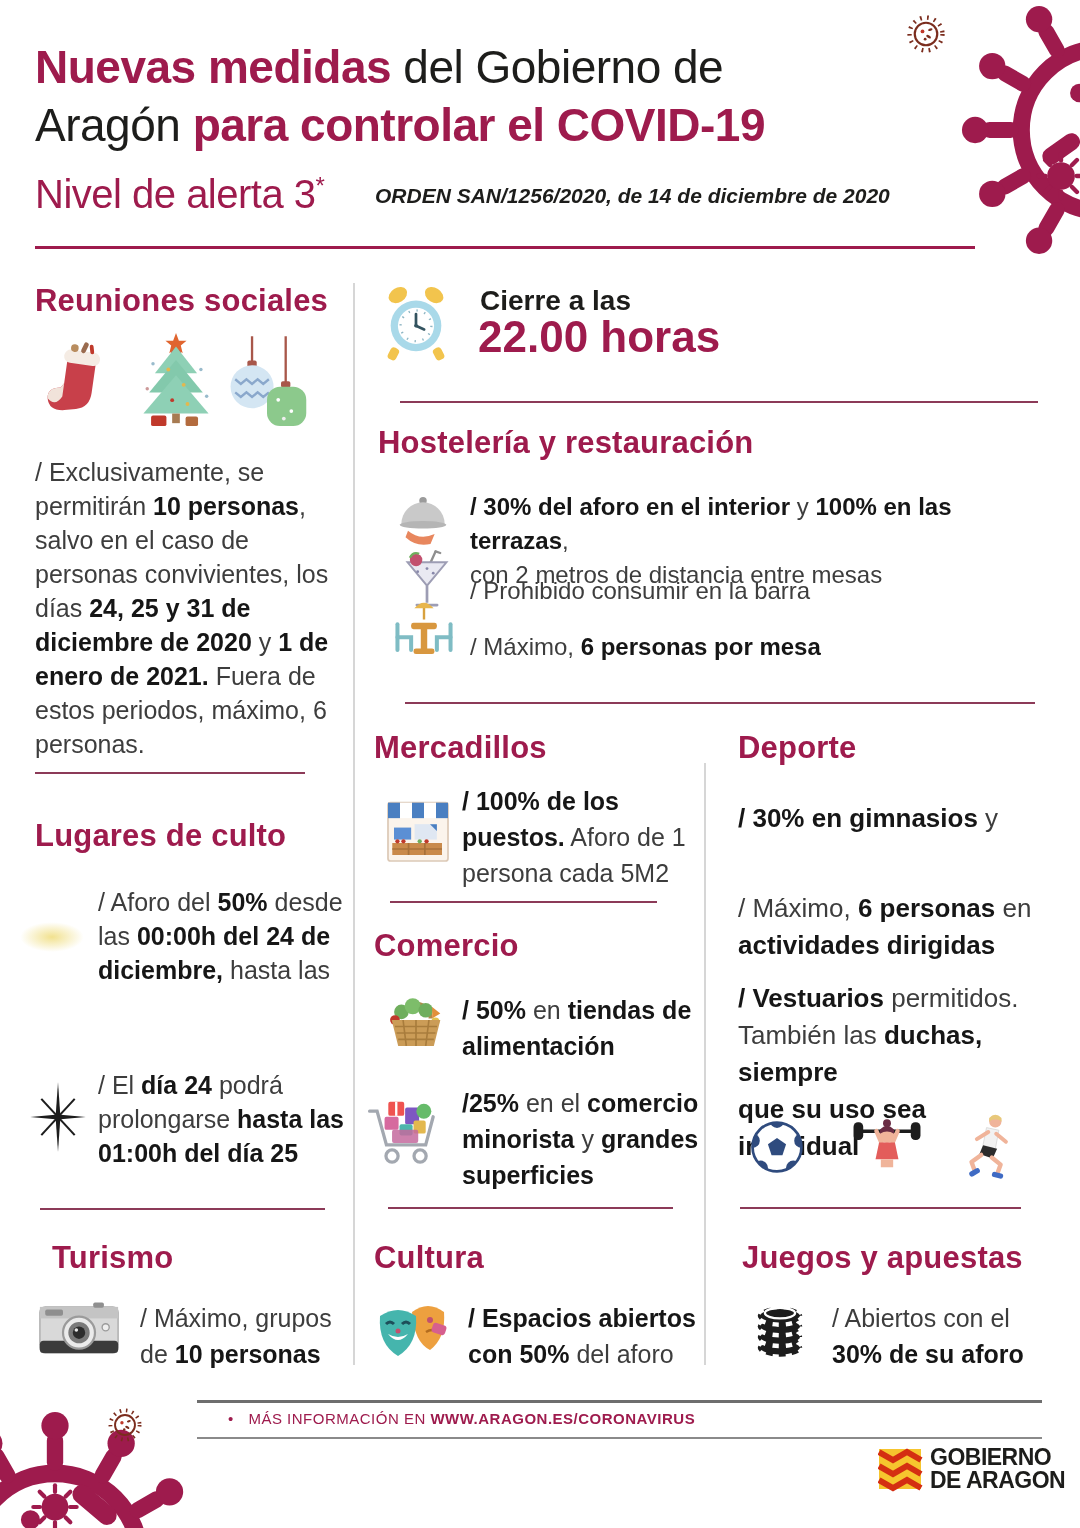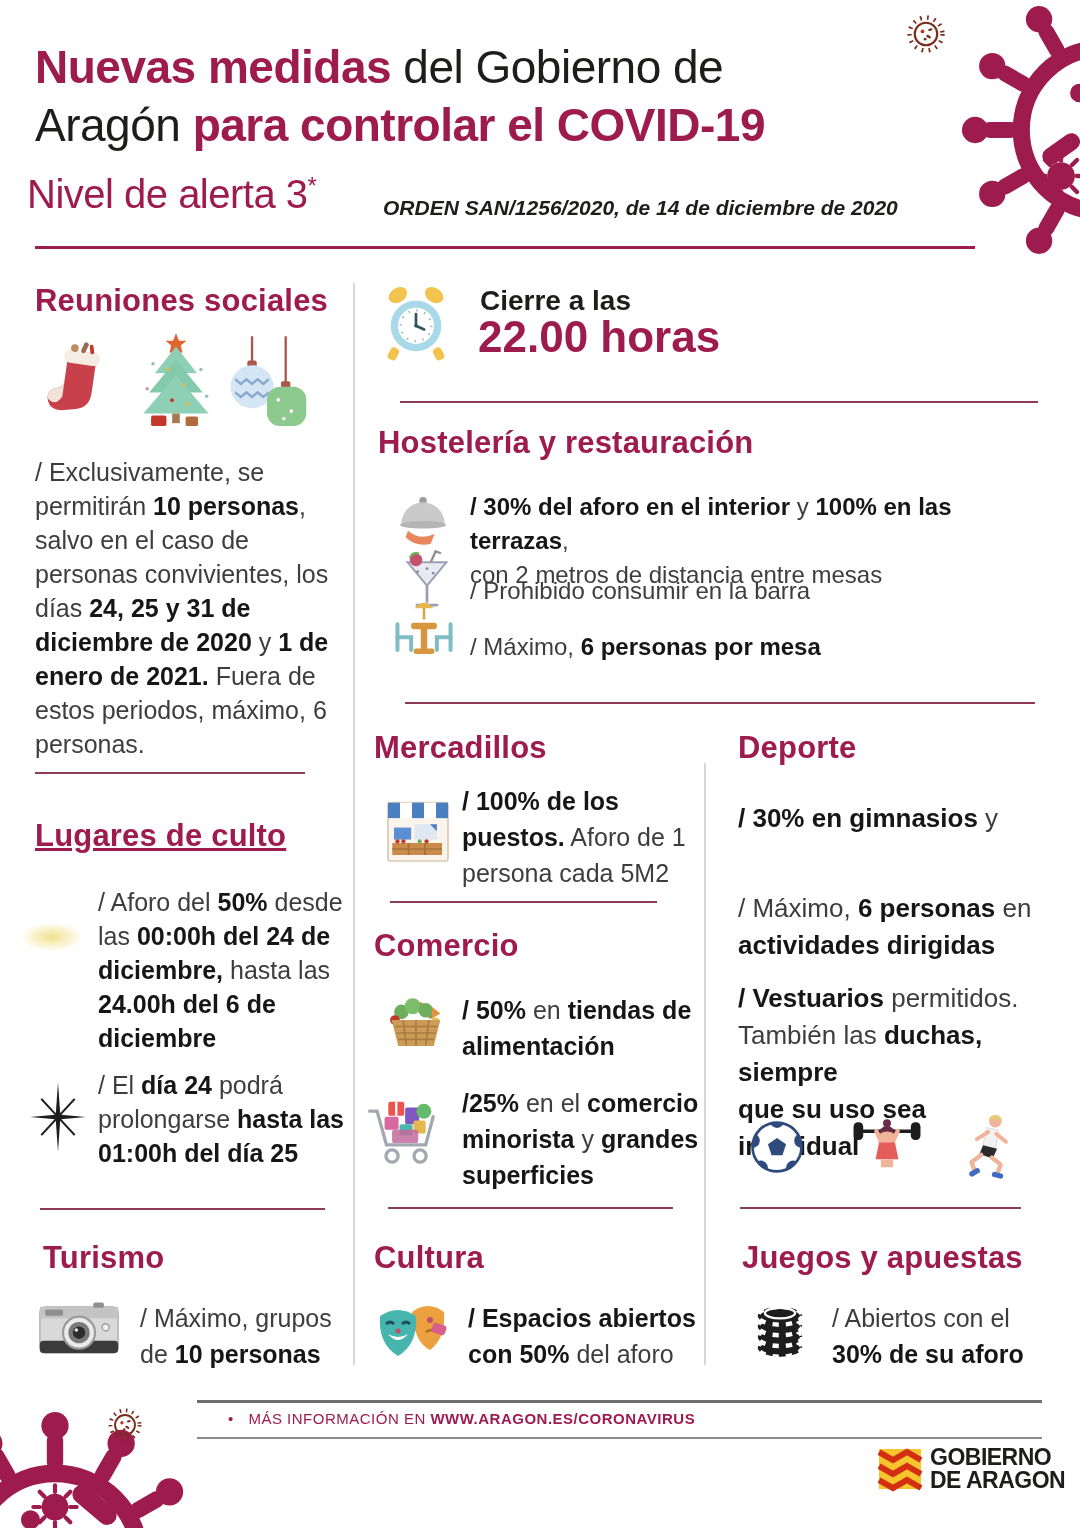--- a/index.html
+++ b/index.html
@@ -314,22 +314,22 @@
 <svg class="abs icon" style="left:958px;top:-15px;color:#9e1b4d" width="290" height="290">
     <use href="#virus"></use>
   </svg>
 <svg class="abs icon" style="left:1035px;top:150px;color:#9e1b4d" width="52" height="52">
     <use href="#virus-solid"></use>
   </svg>
 
 <div class="abs h1line" style="left:35px;top:38px;"><span class="b m">Nuevas medidas</span><span> del Gobierno de</span></div>
 <div class="abs h1line" style="left:35px;top:96px;"><span>Aragón </span><span class="b m">para controlar el COVID-19</span></div>
 
-<div class="abs" style="left:27px;top:172px;font-size:40px;color:#9e1b4d;letter-spacing:-.5px;"><span>Nivel de alerta 3</span><sup style="font-size:24px;">*</sup></div>
-<div class="abs" style="left:375px;top:196px;font-size:21px;font-style:italic;font-weight:700;color:#1d1d1b;margin-left:8px;">ORDEN SAN/1256/2020, de 14 de diciembre de 2020</div>
+<div class="abs" style="left:35px;top:172px;font-size:40px;color:#9e1b4d;letter-spacing:-.5px;"><span>Nivel de alerta 3</span><sup style="font-size:24px;">*</sup></div>
+<div class="abs" style="left:375px;top:184px;font-size:21px;font-style:italic;font-weight:700;color:#1d1d1b;">ORDEN SAN/1256/2020, de 14 de diciembre de 2020</div>
 
 <div class="abs hline" style="left:35px;top:246px;width:940px;height:3px;background:#9e1b4d;"></div>
 
 <div class="abs vline" style="left:353px;top:283px;height:1082px;"></div>
 <div class="abs vline" style="left:704px;top:763px;height:602px;"></div>
 
 <div class="abs sec-title" style="left:35px;top:283px;">Reuniones sociales</div>
 <svg class="abs icon" style="left:36px;top:335px;" width="80" height="92">
     <use href="#stocking"></use>
   </svg>
@@ -343,36 +343,35 @@
 permitirán </span><span class="b">10 personas</span><span>,
 salvo en el caso de
 personas convivientes, los
 días </span><span class="b">24, 25 y 31 de
 diciembre de 2020</span><span> y </span><span class="b">1 de
 enero de 2021.</span><span> Fuera de
 estos periodos, máximo, 6
 personas.</span></div>
 <div class="abs hline" style="left:35px;top:772px;width:270px;"></div>
 
-<div class="abs sec-title" style="left:35px;top:818px;text-decoration:underline;">Lugares de culto</div>
+<div class="abs sec-title" style="left:35px;top:818px;">Lugares de culto</div>
 <div class="abs glow" style="left:20px;top:922px;width:64px;height:30px;"></div>
 <div class="abs body-text" style="left:98px;top:885px;width:250px;"><span>/ Aforo del </span><span class="b">50%</span><span> desde
 las </span><span class="b">00:00h del 24 de
 diciembre,</span><span> hasta las
-</span><span class="b">24.00h del 6 de
-diciembre</span></div>
+</span></div>
 <svg class="abs icon" style="left:26px;top:1068px;" width="64" height="98">
     <use href="#star8"></use>
   </svg>
 <div class="abs body-text" style="left:98px;top:1068px;width:250px;"><span>/ El </span><span class="b">día 24</span><span> podrá
 prolongarse </span><span class="b">hasta las
 01:00h del día 25</span></div>
 <div class="abs hline" style="left:40px;top:1208px;width:285px;"></div>
 
-<div class="abs sec-title" style="left:43px;top:1240px;">Turismo</div>
+<div class="abs sec-title" style="left:52px;top:1240px;">Turismo</div>
 <svg class="abs icon" style="left:36px;top:1298px;" width="86" height="64">
     <use href="#camera"></use>
   </svg>
 <div class="abs body-text" style="left:140px;top:1300px;width:210px;line-height:36px;"><span>/ Máximo, grupos
 de </span><span class="b">10 personas</span></div>
 
 <svg class="abs icon" style="left:378px;top:282px;" width="76" height="84">
     <use href="#clock"></use>
   </svg>
 <div class="abs" style="left:480px;top:285px;font-size:28px;font-weight:700;color:#1d1d1b;">Cierre a las</div>

